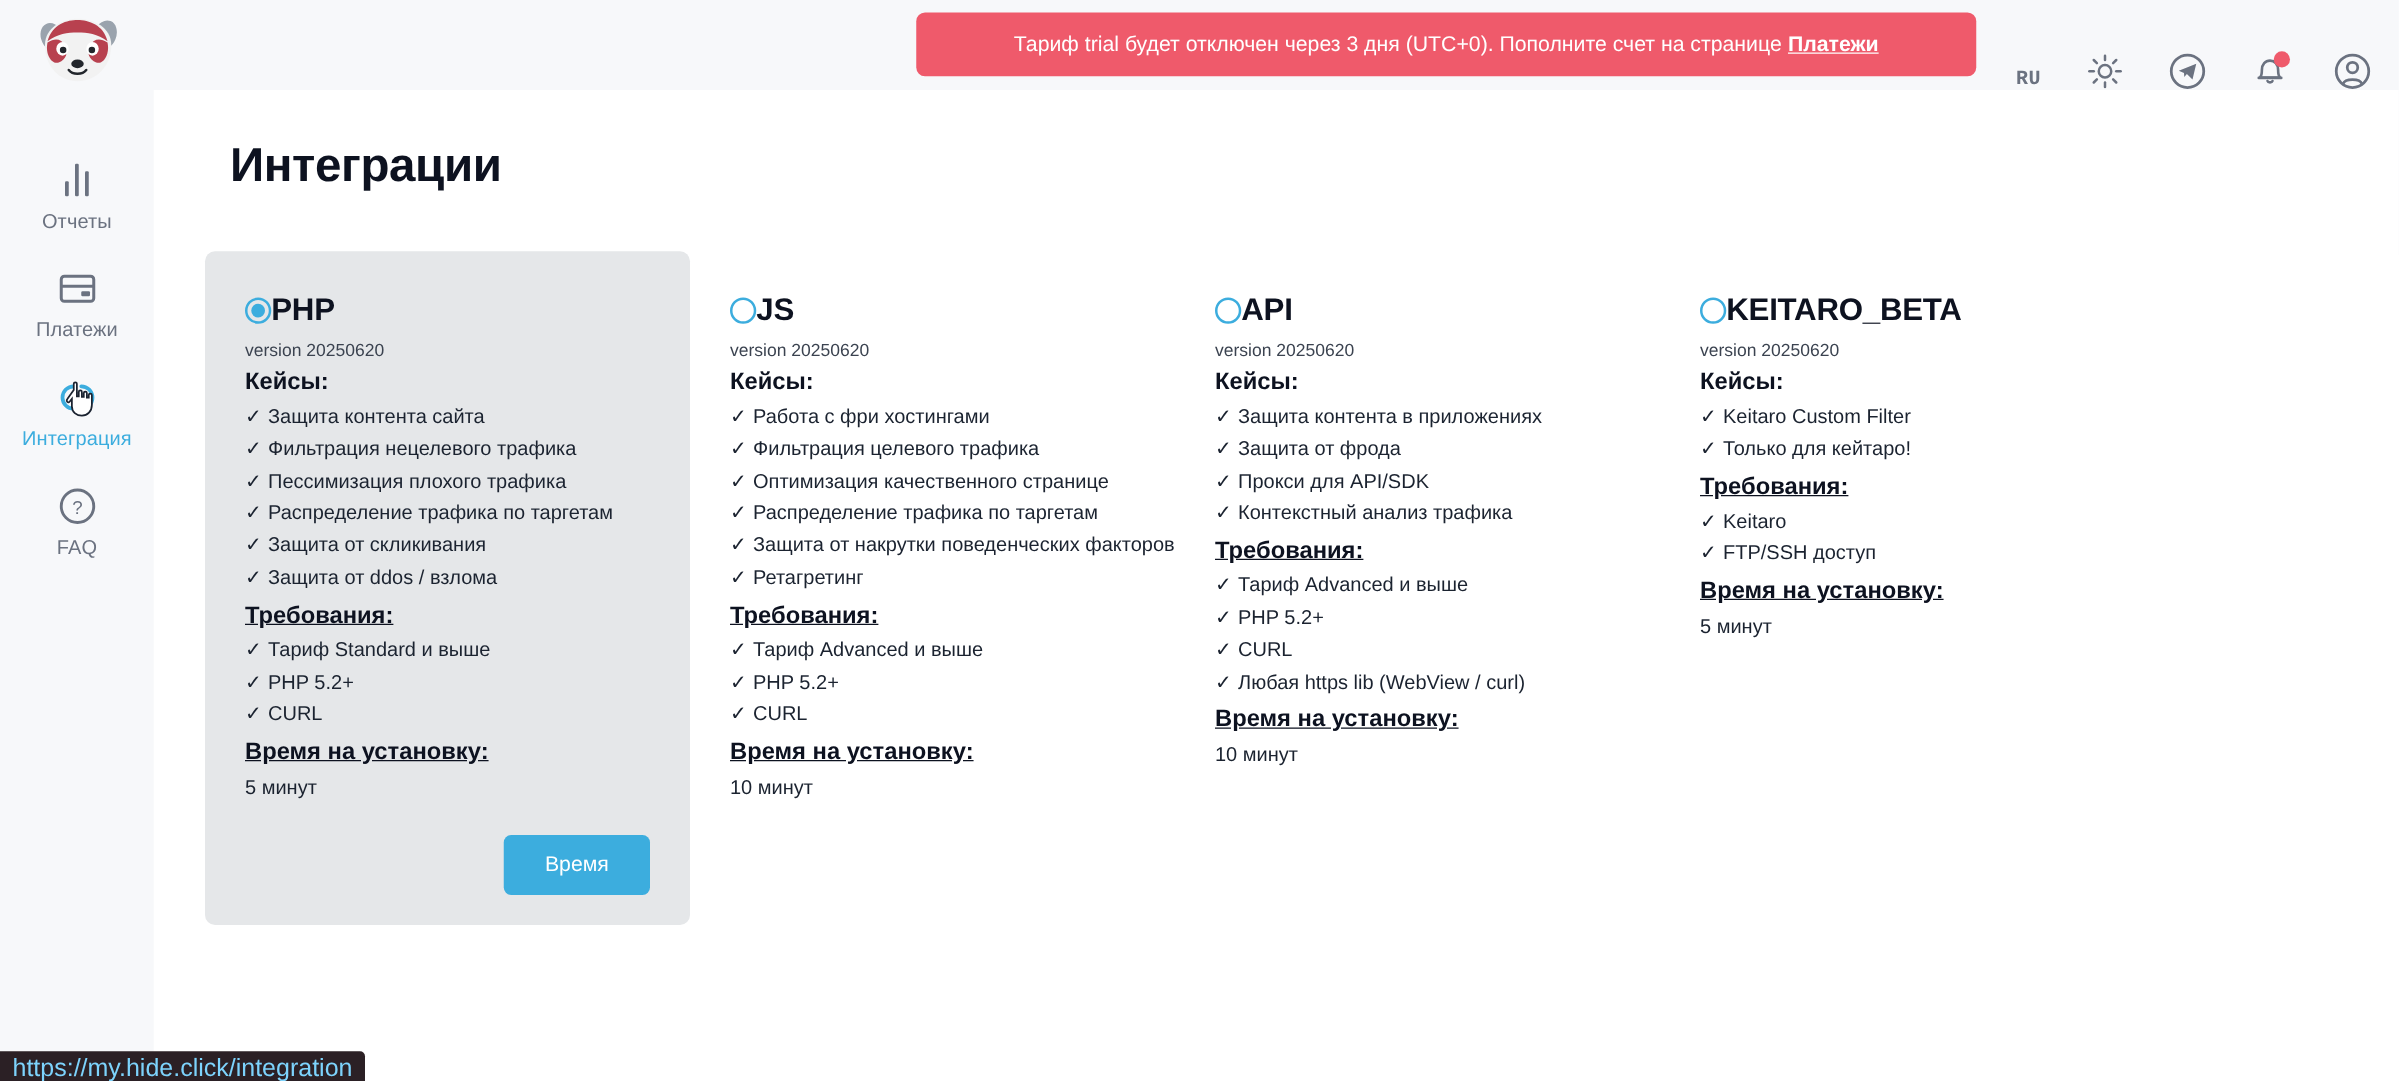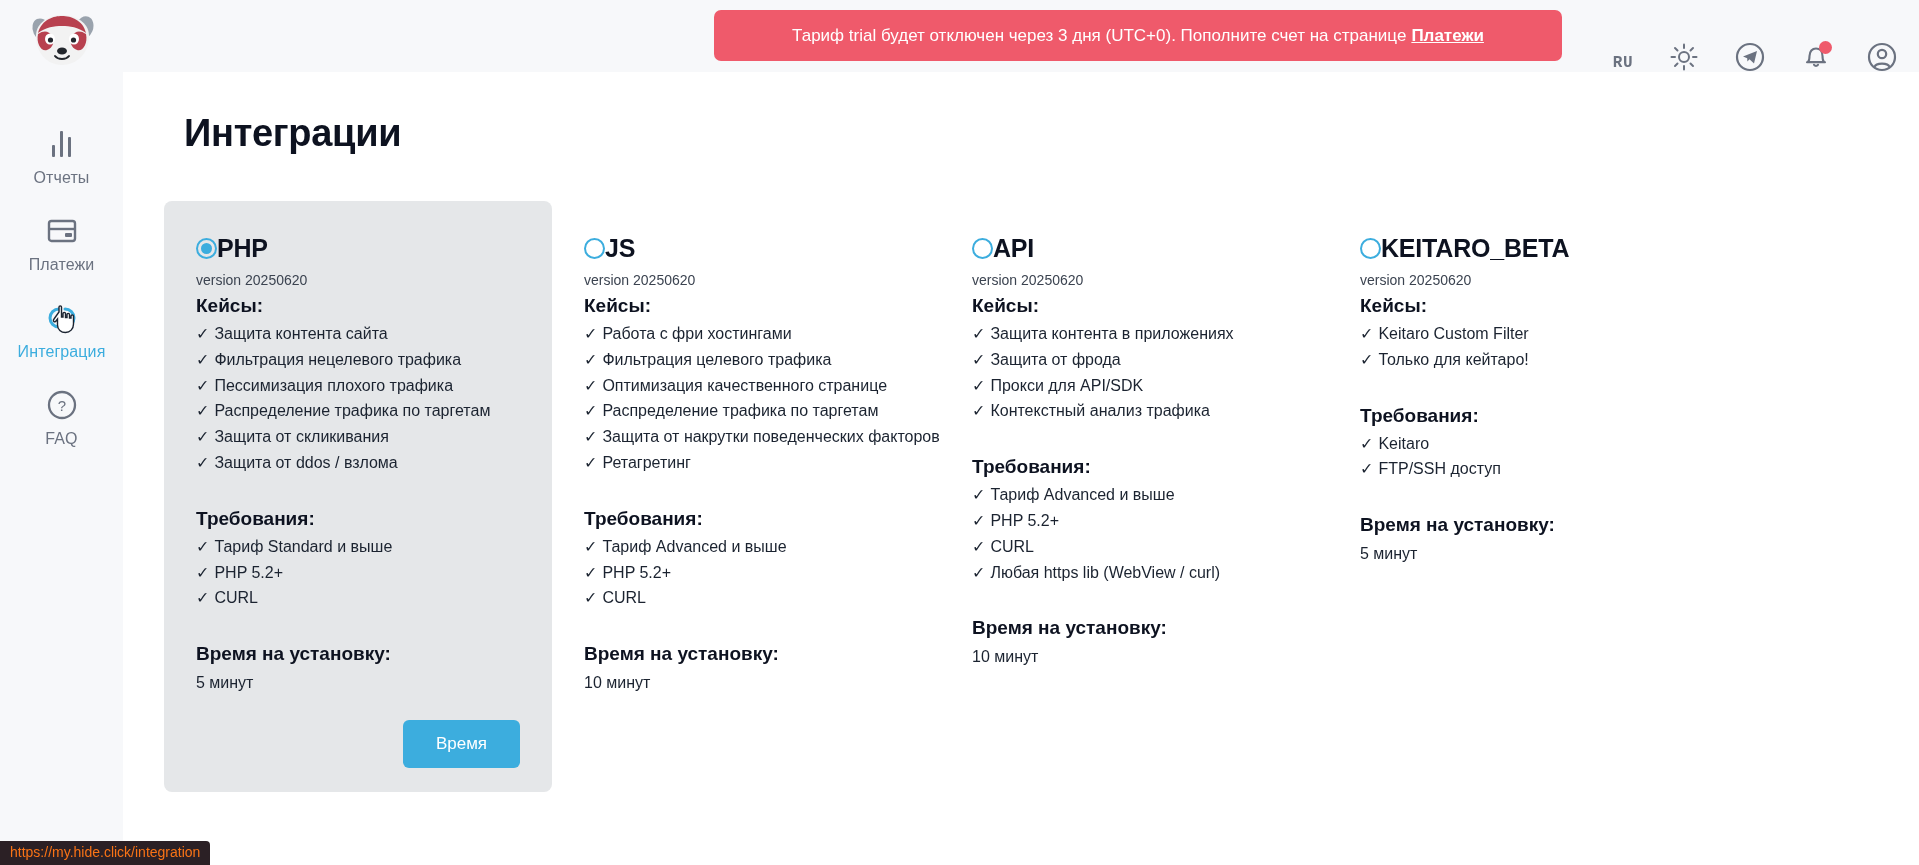--- a/index.html
+++ b/index.html
@@ -38,21 +38,21 @@
     position: absolute; left: 52px; top: 18px; width: 26px; height: 30px;
     pointer-events: none;
   }
 
   
   .header {
     position: absolute; left: 123px; top: 0; right: 0; height: 72px;
     background: #f7f8fa; display: flex; align-items: center; justify-content: flex-end;
   }
   .alert-banner {
-    position: absolute; left: 591px; top: 10px; width: 848px; height: 51px;
+    position: absolute; left: 610px; top: 10px; width: 848px; height: 51px;
     background: #ef5a6b; border-radius: 7px;
     display: flex; align-items: center; justify-content: center;
     color: #ffffff; font-size: 17px; padding: 0 18px; white-space: nowrap;
   }
   .alert-banner .link { color: #ffffff; font-weight: bold; text-decoration: underline; margin-left: 5px; cursor: pointer; }
   .header-right {
     position: absolute; right: 22px; top: 0; height: 72px;
     display: flex; align-items: flex-end; gap: 36px; font-family: Liberation Mono, monospace;
   }
   .lang { font-size: 16px; font-weight: bold; color: #6b7280; cursor: pointer; letter-spacing: .5px; }
@@ -79,35 +79,35 @@
     width: 21px; height: 21px; border-radius: 50%;
     border: 2px solid #3cadde; flex: 0 0 21px; position: relative;
   }
   .radio.on::after {
     content: ""; position: absolute; left: 3px; top: 3px;
     width: 11px; height: 11px; border-radius: 50%; background: #3cadde;
   }
   .card-title { font-size: 25px; font-weight: bold; color: #0d1220; letter-spacing: -0.2px; }
   .card-version { margin-top: 9px; font-size: 14px; color: #3b4350; }
   .sec-title { margin-top: 7px; font-size: 19px; font-weight: bold; color: #0d1220; }
-  .sec-title.gap { margin-top: 36px; }
+  .sec-title.gap { margin-top: 10px; text-decoration: underline; }
   .feat { margin-top: 9px; font-size: 16px; color: #1b2330; line-height: 1.05; white-space: nowrap; }
   .feat .tick { margin-right: 5px; }
   .plain { margin-top: 9px; font-size: 16px; color: #1b2330; }
   .next-btn {
     margin-top: 28px; margin-left: auto; width: 117px; height: 48px;
     background: #3cadde; color: #ffffff; border: none; border-radius: 6px;
     font-family: "Liberation Sans", sans-serif; font-size: 17px; cursor: pointer;
     display: block;
   }
 
   
   .status-url {
     position: absolute; left: 0; bottom: 0; height: 24px;
-    background: #2b2025; color: #f97316; font-size: 14px;
+    background: #2b2025; color: #7dd3fc; font-size: 20px;
     padding: 3px 10px 0 10px; border-top-right-radius: 4px;
   }
 </style>
 </head>
 <body>
 
 <div class="app">
 
   <aside class="sidebar">
 

